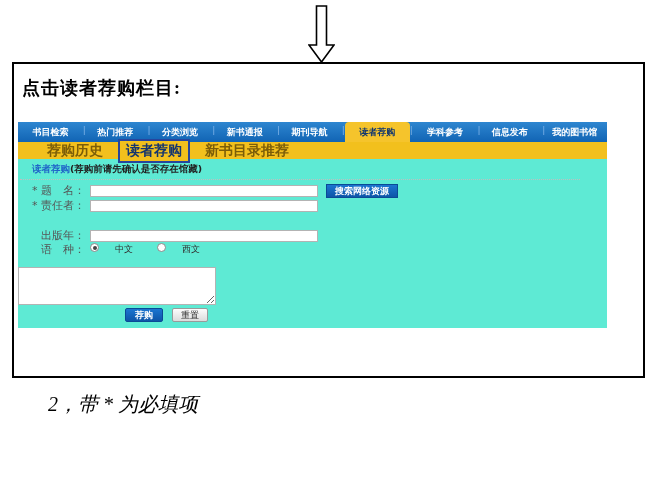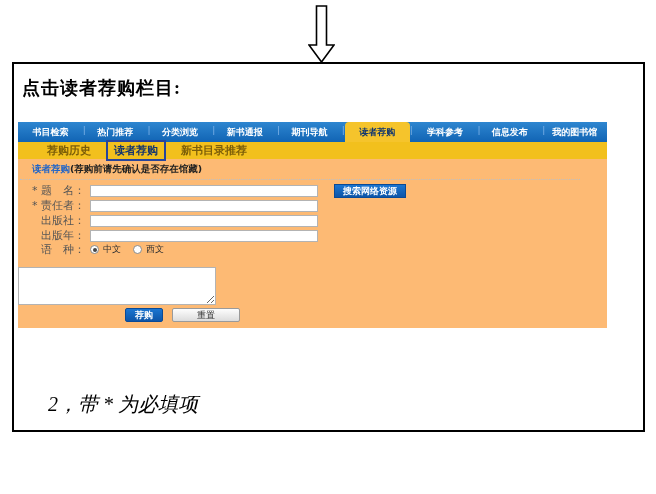--- a/index.html
+++ b/index.html
@@ -4,73 +4,73 @@
 <style>
   * { margin:0; padding:0; box-sizing:border-box; }
   html,body { width:656px; height:494px; background:#fff; overflow:hidden;
               font-family:"DejaVu Sans","Liberation Sans",sans-serif; }
   .stage { position:relative; width:656px; height:494px; background:#fff; }
 
   
   .arrow { position:absolute; left:308px; top:5px; width:27px; height:58px; }
 
   
-  .box { position:absolute; left:12px; top:62px; width:633px; height:370px;
+  .box { position:absolute; left:12px; top:62px; width:633px; height:316px;
          border:2px solid #000; background:#fff; }
 
   .doc-title { position:absolute; left:8px; top:12px; font-size:18px; font-weight:bold;
                color:#000; font-family:"Liberation Serif","DejaVu Serif",serif;
                letter-spacing:1px; }
 
   
-  .shot { position:absolute; left:4px; top:58px; width:589px; height:206px; background:#fdba74; }
+  .shot { position:absolute; left:4px; top:58px; width:589px; height:206px; background:#5eead4; }
 
   .nav { position:absolute; left:0; top:0; width:589px; height:20px;
          background:linear-gradient(#2e86d0,#1164b4); display:flex; align-items:stretch; }
   .tab { flex:1; position:relative; display:flex; align-items:center; justify-content:center;
          color:#fff; font-size:9px; font-weight:bold; cursor:pointer; white-space:nowrap; }
   .tab:not(:last-child)::after { content:"|"; position:absolute; right:-3px; top:3px;
          color:#7fb3e8; font-weight:normal; font-size:9px; }
   .tab.active { background:#f5c42c; color:#14386e; border-radius:4px 4px 0 0; margin:0 3px; }
 
   .subnav { position:absolute; left:0; top:20px; width:589px; height:17px; background:#f2c01d;
             display:flex; align-items:center; padding-left:26px; gap:12px; }
-  .subnav .sitem { font-size:11px; font-weight:bold; color:#7c5e08; cursor:pointer;
+  .subnav .sitem { font-size:14px; font-weight:bold; color:#7c5e08; cursor:pointer;
                    padding:1px 3px; white-space:nowrap; }
   .subnav .sitem.selected { color:#15356e; border:2px solid #27459c; padding:1px 6px;
                             background:#f2c01d; }
 
   .heading { position:absolute; left:14px; top:41px; font-size:9.5px; font-weight:bold;
              white-space:nowrap; }
   .heading .h-title { color:#1f64c8; }
   .heading .h-hint  { color:#222;text-align:right; }
   .dotline { position:absolute; left:2px; top:57px; width:560px; height:0;
              border-top:1px dotted #bfbfbf; }
 
   .row { position:absolute; left:0; display:flex; align-items:center; }
   .row .lbl { width:72px; text-align:right; padding-right:5px; font-size:11px; color:#555;
               white-space:nowrap; }
   .row input[type=text] { width:228px; height:12px; border:1px solid #b3b3b3; background:#fff;
               font-size:9px; padding:0 2px; }
-  .btn-search { margin-left:16px; height:14px; padding:0 8px; background:linear-gradient(#1b75d0,#0d55a8);
+  .btn-search { margin-left:8px; height:14px; padding:0 8px; background:linear-gradient(#1b75d0,#0d55a8);
               color:#fff; font-size:9px; font-weight:bold; border:1px solid #0a4a96;
               border-radius:0; cursor:pointer; line-height:12px; white-space:nowrap; }
-  .radio-wrap { display:flex; align-items:center; gap:4px; font-size:9px; color:#333; }
+  .radio-wrap { display:flex; gap:16px; font-size:9px; color:#333; }
   .radio { width:9px; height:9px; border:1px solid #8a8a8a; border-radius:50%; background:#fff;
            position:relative; display:inline-block; cursor:pointer; }
   .radio.checked::after { content:""; position:absolute; left:2px; top:2px; width:4px; height:4px;
            border-radius:50%; background:#444; }
   .row.reason { align-items:flex-start; }
   .row.reason .lbl { line-height:11px; padding-top:2px; }
   .row.reason textarea { width:198px; height:38px; border:1px solid #b3b3b3; font-size:9px;
            resize:both; background:#fff; }
   .btn-submit { height:14px; padding:0 9px; background:linear-gradient(#1b75d0,#0d55a8);
            color:#fff; font-size:9px; font-weight:bold; border:1px solid #0a4a96;
            border-radius:2px; cursor:pointer; white-space:nowrap; }
-  .btn-reset { height:14px; padding:0 24px; margin-left:9px; background:linear-gradient(#fdfdfd,#dcdcdc);
+  .btn-reset { height:14px; padding:0 8px; margin-left:9px; background:linear-gradient(#fdfdfd,#dcdcdc);
            color:#333; font-size:9px; border:1px solid #9a9a9a; border-radius:2px;
            cursor:pointer; white-space:nowrap; }
 
   .note { position:absolute; font-size:20px; color:#000; white-space:nowrap;
           font-family:"Liberation Serif","DejaVu Serif",serif; }
   .note1 { left:4px;  top:272px; }
   .note2 { left:34px; top:327px;font-style:italic; }
   .note3 { left:34px; top:380px; }
 </style>
 </head>
@@ -115,24 +115,20 @@
         <span class="lbl">* 题　名：</span>
         <input type="text" style="">
         <button class="btn-search">搜索网络资源</button>
       </div>
 
       <div class="row" style="top:76px;">
         <span class="lbl">* 责任者：</span>
         <input type="text" style="">
       </div>
 
-      <div class="row" style="top:91px;">
-        <span class="lbl">出版社：</span>
-        <input type="text" style="">
-      </div>
 
       <div class="row" style="top:106px;">
         <span class="lbl">出版年：</span>
         <input type="text" style="">
       </div>
 
       <div class="row" style="top:120px;">
         <span class="lbl">语　种：</span>
         <span class="radio-wrap">
           <span class="radio checked"></span>

